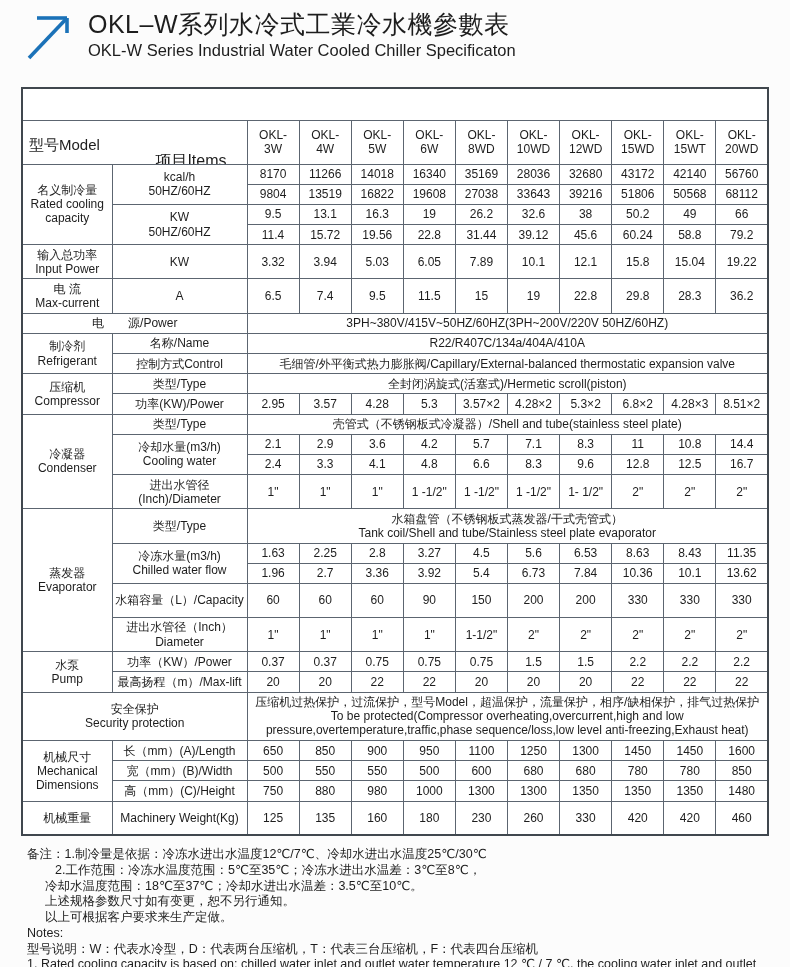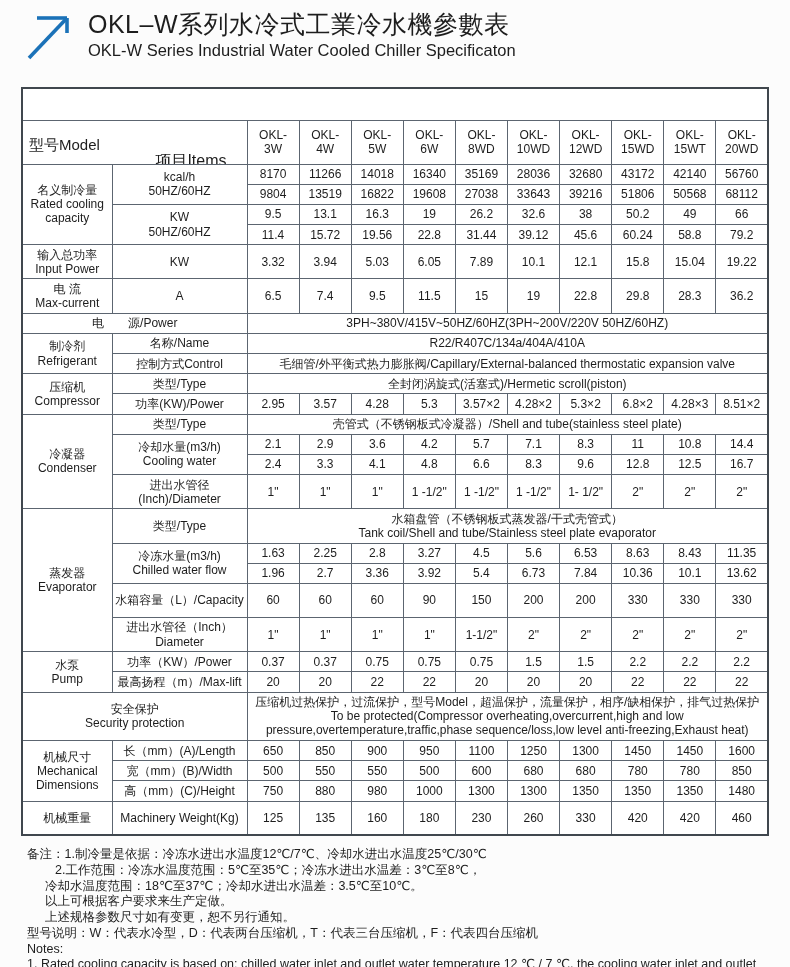--- a/index.html
+++ b/index.html
@@ -449,19 +449,19 @@
         <td class="gray">420</td>
         <td class="gray">460</td>
       </tr>
   </tbody>
 </table>
 
 <div class="notes">
   <div class="note-line">备注：1.制冷量是依据：冷冻水进出水温度12℃/7℃、冷却水进出水温度25℃/30℃</div>
   <div class="note-line ind-a">2.工作范围：冷冻水温度范围：5℃至35℃；冷冻水进出水温差：3℃至8℃，</div>
   <div class="note-line ind-b">冷却水温度范围：18℃至37℃；冷却水进出水温差：3.5℃至10℃。</div>
+  <div class="note-line ind-b">上述规格参数尺寸如有变更，恕不另行通知。</div>
   <div class="note-line ind-b">以上可根据客户要求来生产定做。</div>
-  <div class="note-line ind-b">上述规格参数尺寸如有变更，恕不另行通知。</div>
+  <div class="note-line">Notes:</div>
   <div class="note-line">型号说明：W：代表水冷型，D：代表两台压缩机，T：代表三台压缩机，F：代表四台压缩机</div>
-  <div class="note-line">Notes:</div>
   <div class="note-line">1. Rated cooling capacity is based on: chilled water inlet and outlet water temperature 12 ℃ / 7 ℃, the cooling water inlet and outlet</div>
 
 </div>
 
 </body></html>

